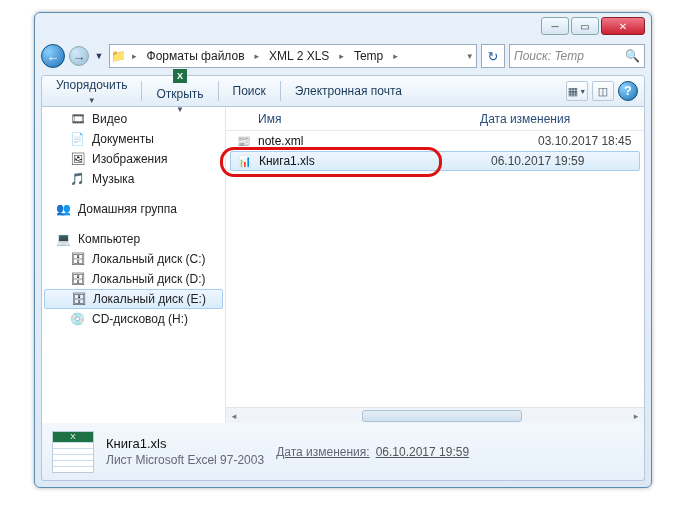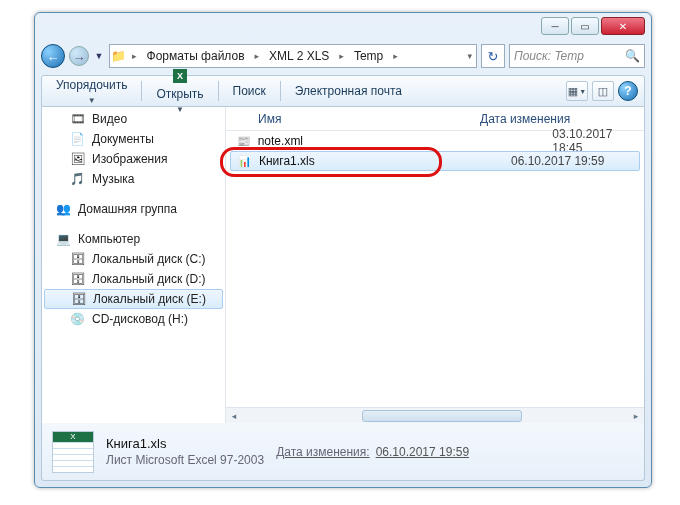--- a/index.html
+++ b/index.html
@@ -40,21 +40,21 @@
 .nav-gap { height: 10px; }
 .nic { width: 16px; height: 14px; display: flex; align-items: center; justify-content: center; font-size: 12px; }
 
 .content { flex: 1; display: flex; flex-direction: column; position: relative; }
 .cols { height: 24px; display: flex; align-items: center; border-bottom: 1px solid #e3e9ef; color: #2a4d7a; }
 .col-name { width: 254px; padding-left: 32px; }
 .col-date { flex: 1; }
 .row { height: 20px; display: flex; align-items: center; padding-left: 10px; }
 .row .fic { width: 16px; height: 16px; margin-right: 6px; display: flex; align-items: center; justify-content: center; font-size: 11px; }
 .row .fname { width: 280px; color: #111; }
-.row .fdate { color: #444; margin-left: 20px; }
+.row .fdate { color: #444; }
 .row.sel { background: linear-gradient(#eef6fe,#d9ecfb); border: 1px solid #a7cdf0; border-radius: 2px; margin: 0 4px; padding-left: 6px; }
 .row.sel .fname { width: 232px; }
 .highlight { position: absolute; left: -6px; top: 40px; width: 222px; height: 30px; border: 3px solid #d11; border-radius: 14px; pointer-events: none; }
 .hscroll { position: absolute; bottom: 0; left: 0; right: 0; height: 16px; background: #f0f3f7; border-top: 1px solid #dde4eb; display:flex; align-items:center; }
 .hscroll .thumb { width: 160px; height: 12px; margin-left: 120px; background: linear-gradient(#e5eef7,#cfe0ef); border:1px solid #a9c3da; border-radius:3px; }
 .hscroll .arrow { width:16px; height:14px; display:flex; align-items:center; justify-content:center; color:#678; font-size:9px; }
 
 .details { height: 58px; margin: 0 6px 6px; background: linear-gradient(#f3f8fd,#e7f0f9); border: 1px solid #b5c9da; border-top: none; border-radius: 0 0 3px 3px; display: flex; align-items: center; padding: 6px 10px; gap: 12px; }
 .bigico { width: 42px; height: 42px; border: 1px solid #bcd; background: #fff; display: flex; flex-direction: column; }
 .bigico .bar { height: 10px; background: #1e7145; color:#fff; font-size:8px; display:flex; align-items:center; justify-content:center; }

